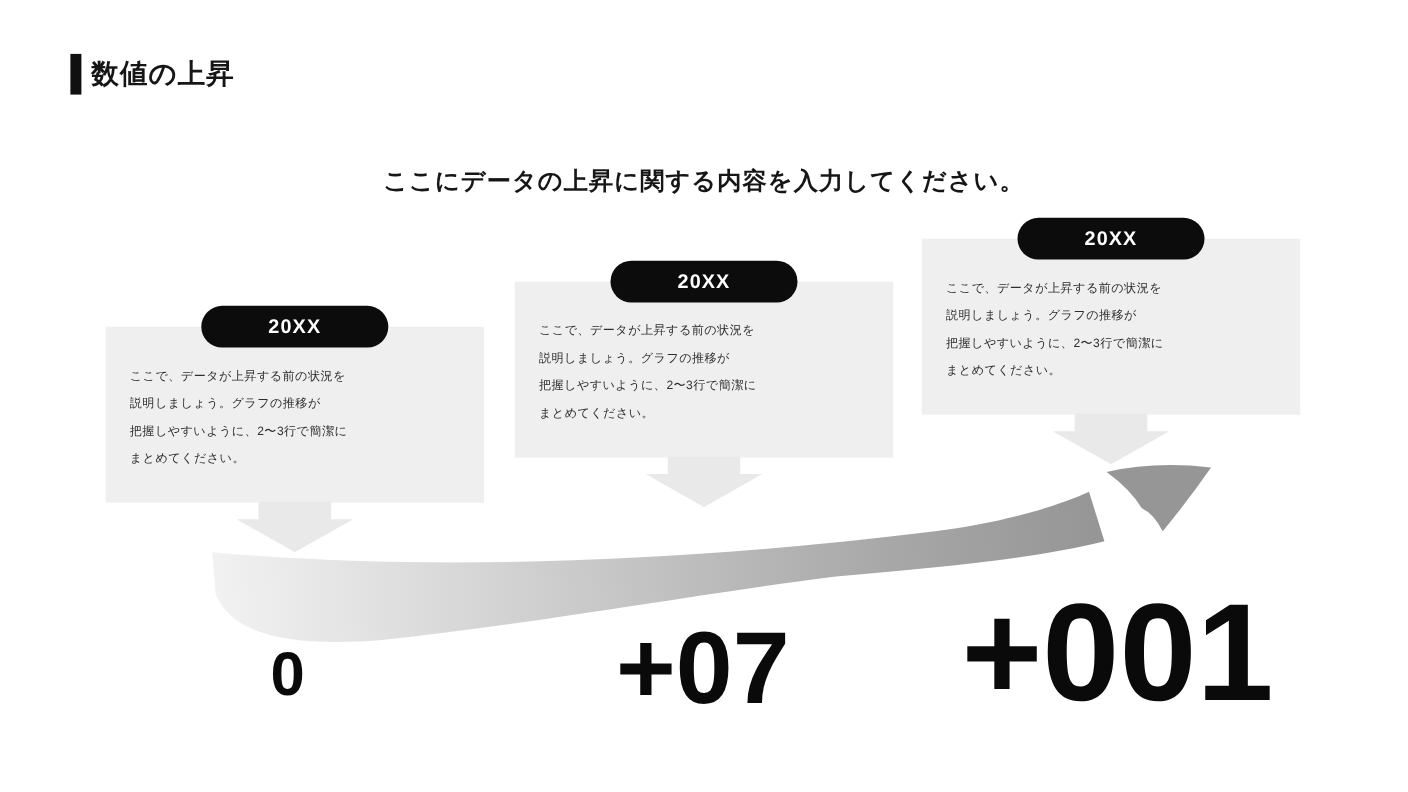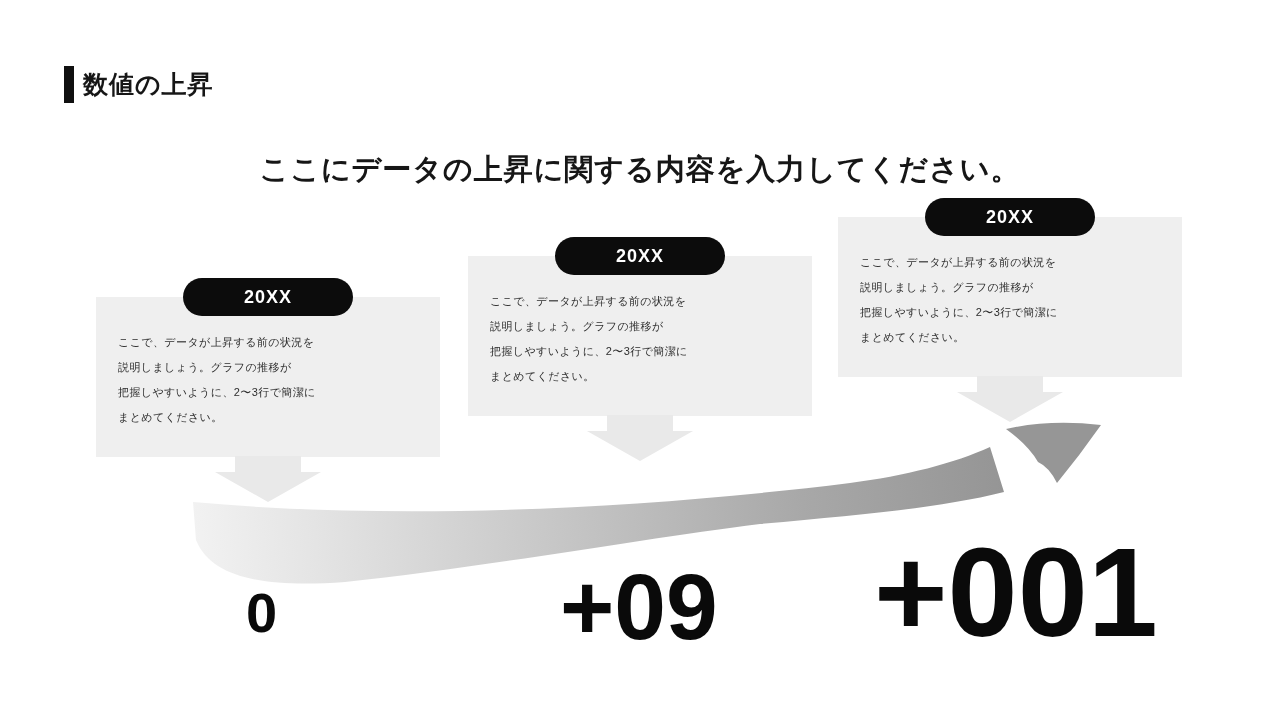--- a/index.html
+++ b/index.html
@@ -3,27 +3,27 @@
 <meta charset="utf-8">
 <style>
   html,body{margin:0;padding:0;background:#fff;}
   .slide{
     position:relative;width:1280px;height:720px;overflow:hidden;
     background:#ffffff;
     font-family:"Liberation Sans","DejaVu Sans",sans-serif;
     color:#1f1f1f;
   }
   
-  .title-block{position:absolute;left:64px;top:66px;display:flex;align-items:center;}
+  .title-block{position:absolute;left:64px;top:49px;display:flex;align-items:center;}
   .title-accent{width:10px;height:37px;background:#101010;margin-right:9px;}
   .title-text{font-size:25px;font-weight:bold;line-height:37px;letter-spacing:1px;color:#161616;}
   
   .heading{
     position:absolute;left:0;top:150px;width:100%;text-align:center;
-    font-size:29px;font-weight:bold;letter-spacing:1px;color:#161616;
+    font-size:22px;font-weight:bold;letter-spacing:1px;color:#161616;
   }
   
   .card{position:absolute;width:344px;height:160px;background:var(--card-bg,#efefef);}
   .card-1{left:96px;top:297px;}
   .card-2{left:468px;top:256px;}
   .card-3{left:838px;top:217px;}
   .pill{
     position:absolute;left:50%;top:-19px;transform:translateX(-50%);
     width:170px;height:38px;border-radius:19px;background:var(--pill-bg,#0c0c0c);
     color:var(--pill-fg,#ffffff);font-size:18px;font-weight:bold;letter-spacing:1px;
@@ -111,16 +111,16 @@
     <div class="card-body">ここで、データが上昇する前の状況を
 説明しましょう。グラフの推移が
 把握しやすいように、2〜3行で簡潔に
 まとめてください。</div>
   </div>
   <svg class="down-arrow down-arrow-3" viewBox="0 0 106 46" aria-hidden="true">
     <polygon points="20,0 86,0 86,16 106,16 53,46 0,16 20,16" fill="#e9e9e9"></polygon>
   </svg>
 
   <div class="milestone milestone-1">0</div>
-  <div class="milestone milestone-2">+09</div>
+  <div class="milestone milestone-2">+07</div>
   <div class="milestone milestone-3">+001</div>
 
 </div>
 
 </body></html>

